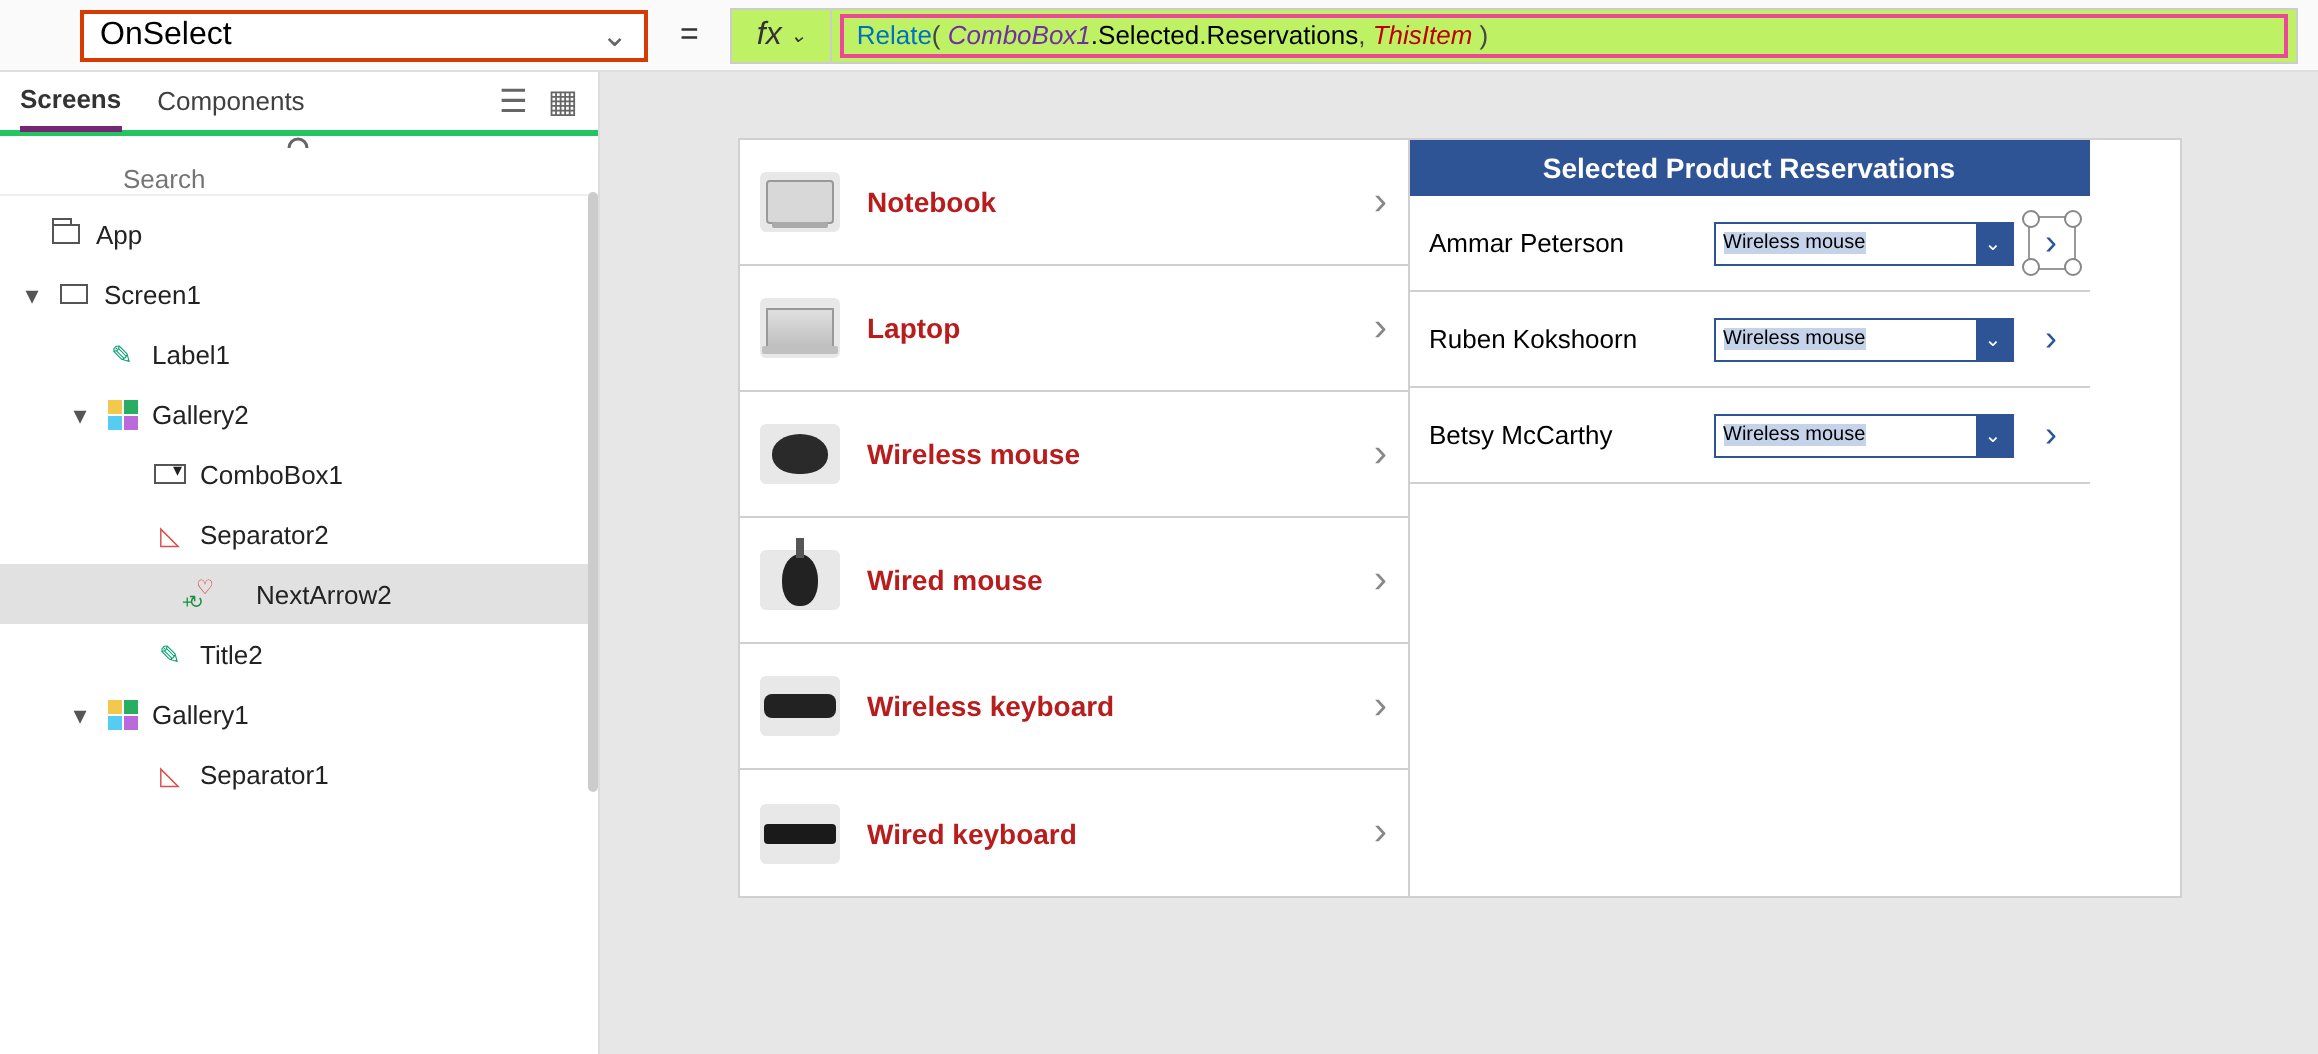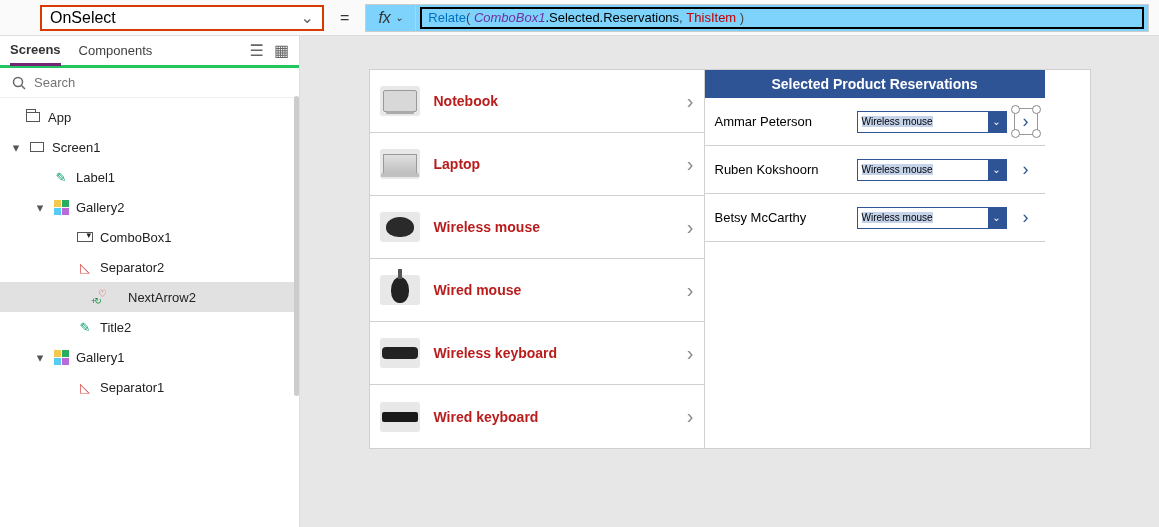--- a/index.html
+++ b/index.html
@@ -1,32 +1,32 @@
 <!DOCTYPE html>
 <html><head>
   <meta charset="utf-8">
   <style>
     * { margin:0; padding:0; box-sizing:border-box; font-family:"Segoe UI",Arial,sans-serif; }
     body { width:1159px; height:527px; background:#f5f5f5; overflow:hidden; }
     .formula-row { height:36px; display:flex; align-items:center; background:#fafafa; border-bottom:1px solid #ddd; padding:0 10px 0 40px; gap:10px; }
     .prop-drop { width:284px; height:26px; border:2px solid #d83b01; background:#fff; display:flex; align-items:center; padding:0 8px; position:relative; }
     .prop-drop .chev { position:absolute; right:8px; color:#666; }
     .equals { font-size:16px; color:#333; padding:0 6px; }
-    .fx-container { flex:1; height:28px; display:flex; align-items:center; background:#7dd3fc; border:1px solid #ccc;text-align:center; }
+    .fx-container { flex:1; height:28px; display:flex; align-items:center; background:#bef264; border:1px solid #ccc;text-align:center; }
     .fx-label { width:50px; display:flex; align-items:center; justify-content:center; border-right:1px solid #ccc; font-style:italic; color:#333; gap:4px; height:100%; }
-    .fx-input { flex:1; height:22px; margin:0 4px; border:2px solid #000000; padding:0 6px; font-family:Consolas,monospace; font-size:13px; display:flex; align-items:center; white-space:pre; }
-    .tk-fn{color:#0070c0;} .tk-var{color:#7030a0;font-style:italic;} .tk-prop{color:#000;} .tk-p{color:#444;} .tk-this{color:#c00000;}
+    .fx-input { flex:1; height:22px; margin:0 4px; border:2px solid #ec4899; padding:0 6px; font-family:Consolas,monospace; font-size:13px; display:flex; align-items:center; white-space:pre; }
+    .tk-fn{color:#0070c0;} .tk-var{color:#7030a0;font-style:italic;} .tk-prop{color:#000;} .tk-p{color:#444;} .tk-this{color:#c00000;font-style:italic;}
     .main { display:flex; height:calc(100% - 36px); }
     .sidebar { width:300px; background:#fff; border-right:1px solid #ddd; display:flex; flex-direction:column; position:relative; }
     .sidebar:after{content:"";position:absolute;right:0;top:60px;width:5px;height:300px;background:#ccc;border-radius:3px;}
     .side-tabs { display:flex; align-items:center; height:32px; padding:0 10px; gap:18px; border-bottom:3px solid #22c55e; }
     .side-tab { font-size:13px; color:#404040; cursor:pointer; padding:6px 0; }
     .side-tab.active { color:#333; font-weight:600; border-bottom:3px solid #742774; }
     .side-tools { margin-left:auto; display:flex; gap:10px; color:#666; }
-    .search-row { display:flex; align-items:center; height:30px; padding:0 12px; border-bottom:1px solid #eee; gap:8px; }
+    .search-row { display:flex; align-items:center; height:30px; padding:0 12px; border-bottom:1px solid #eee; gap:8px;flex-direction:column; }
     .search-row input { flex:1; border:none; outline:none; font-size:13px; }
     .tree { flex:1; overflow:auto; padding-top:4px; }
     .tree-row { display:flex; align-items:center; height:30px; padding:0 6px; gap:6px; cursor:pointer; font-size:13px; color:#222; }
     .tree-row.sel{background:#e1e1e1;gap:20px;}
     .tw{width:12px;text-align:center;color:#555;}
     .ic{width:18px;height:18px;display:inline-flex;align-items:center;justify-content:center;}
     .ic-app{border:1.5px solid #555;width:14px;height:10px;position:relative;} .ic-app:before{content:"";position:absolute;top:-4px;left:-1.5px;width:8px;height:3px;border:1.5px solid #555;border-bottom:none;}
     .ic-scr{width:14px;height:10px;border:1.5px solid #555;}
     .ic-lbl{color:#0b9e74;}
     .ic-gal{display:grid;grid-template-columns:7px 7px;grid-template-rows:7px 7px;gap:1px;} .ic-gal span:nth-child(1){background:#f2c94c;} .ic-gal span:nth-child(2){background:#27ae60;} .ic-gal span:nth-child(3){background:#56ccf2;} .ic-gal span:nth-child(4){background:#bb6bd9;}

